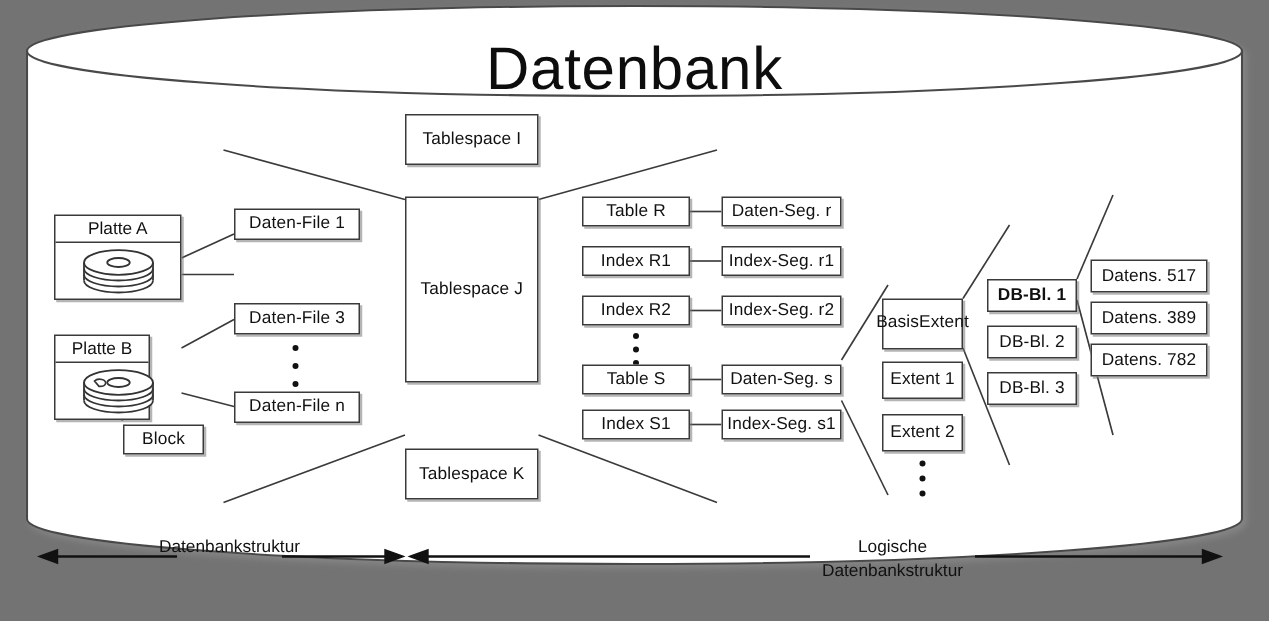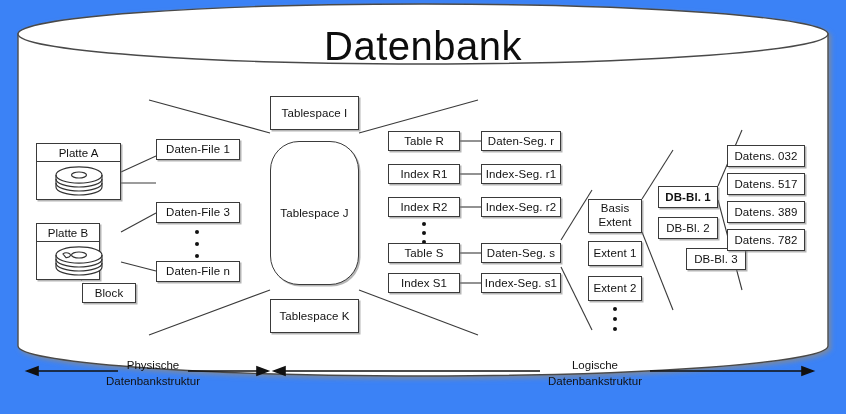--- a/index.html
+++ b/index.html
@@ -4,21 +4,21 @@
 <style>
   html,body{margin:0;padding:0;background:#ffffff;}
   body{
     font-family:"Liberation Sans", sans-serif;
     -webkit-font-smoothing:antialiased;
   }
   #stage{
     position:relative;
     width:846px;
     height:414px;
-    background:#3b82f6;
+    background:#737373;
     overflow:hidden;
   }
   #svgroot{
     position:absolute;
     left:0; top:0;
     width:846px; height:414px;
   }
   
   .box{
     position:absolute;
@@ -29,21 +29,21 @@
     font-size:11.5px;
     line-height:1.05;
     display:flex;
     align-items:center;
     justify-content:center;
     text-align:center;
     letter-spacing:.1px;
     box-shadow:1.5px 1.5px 0 rgba(120,120,120,.55);
     white-space:nowrap;
   }
-  .box.two-line{ flex-direction:column; white-space:normal; line-height:1.18;}
+  .box.two-line{ white-space:normal; line-height:1.18;}
   .title{
     position:absolute;
     width:846px;
     text-align:center;
     font-size:40px;
     font-weight:400;
     letter-spacing:.5px;
     color:#0d0d0d;
   }
   .disk-box{
@@ -198,22 +198,22 @@
 
   <div class="box" style="left:156px;top:139px;width:84px;height:21px;">Daten-File 1</div>
   <div class="box" style="left:156px;top:202px;width:84px;height:21px;">Daten-File 3</div>
   <div class="dots" style="left:194px;top:230px;width:6px;height:28px;">
       <i></i>
       <i></i>
       <i></i>
     </div>
   <div class="box" style="left:156px;top:261px;width:84px;height:21px;">Daten-File n</div>
 
-  <div class="box" style="left:270px;top:96px;width:89px;height:34px;">Tablespace I</div>
-  <div class="box" style="left:270px;top:141px;width:89px;height:144px;border-radius:29px;">Tablespace J</div>
+  <div class="box" style="left:270px;top:76px;width:89px;height:34px;">Tablespace I</div>
+  <div class="box" style="left:270px;top:131px;width:89px;height:124px;">Tablespace J</div>
   <div class="box" style="left:270px;top:299px;width:89px;height:34px;">Tablespace K</div>
 
   <div class="box" style="left:388px;top:131px;width:72px;height:20px;">Table R</div>
   <div class="box" style="left:388px;top:164px;width:72px;height:20px;">Index R1</div>
   <div class="box" style="left:388px;top:197px;width:72px;height:20px;">Index R2</div>
   <div class="dots" style="left:421px;top:222px;width:6px;height:22px;">
       <i></i>
       <i></i>
       <i></i>
     </div>
@@ -233,29 +233,27 @@
   <div class="box" style="left:588px;top:241px;width:54px;height:25px;">Extent 1</div>
   <div class="box" style="left:588px;top:276px;width:54px;height:25px;">Extent 2</div>
   <div class="dots" style="left:612px;top:307px;width:6px;height:24px;">
       <i></i>
       <i></i>
       <i></i>
     </div>
 
   <div class="box" style="left:658px;top:186px;width:60px;height:22px;font-weight:bold;">DB-Bl. 1</div>
   <div class="box" style="left:658px;top:217px;width:60px;height:22px;">DB-Bl. 2</div>
-  <div class="box" style="left:658px;top:248px;width:60px;height:22px;margin-left:28px;">DB-Bl. 3</div>
-
-  <div class="box" style="left:727px;top:145px;width:78px;height:22px;">Datens. 032</div>
+  <div class="box" style="left:658px;top:248px;width:60px;height:22px;">DB-Bl. 3</div>
+
   <div class="box" style="left:727px;top:173px;width:78px;height:22px;">Datens. 517</div>
   <div class="box" style="left:727px;top:201px;width:78px;height:22px;">Datens. 389</div>
   <div class="box" style="left:727px;top:229px;width:78px;height:22px;">Datens. 782</div>
 
   <div class="caption" style="left:88px;top:358px;width:130px;">
-    <div>Physische</div>
     <div>Datenbankstruktur</div>
   </div>
   <div class="caption" style="left:530px;top:358px;width:130px;">
     <div>Logische</div>
     <div>Datenbankstruktur</div>
   </div>
 
 </div>
 
 </body></html>

